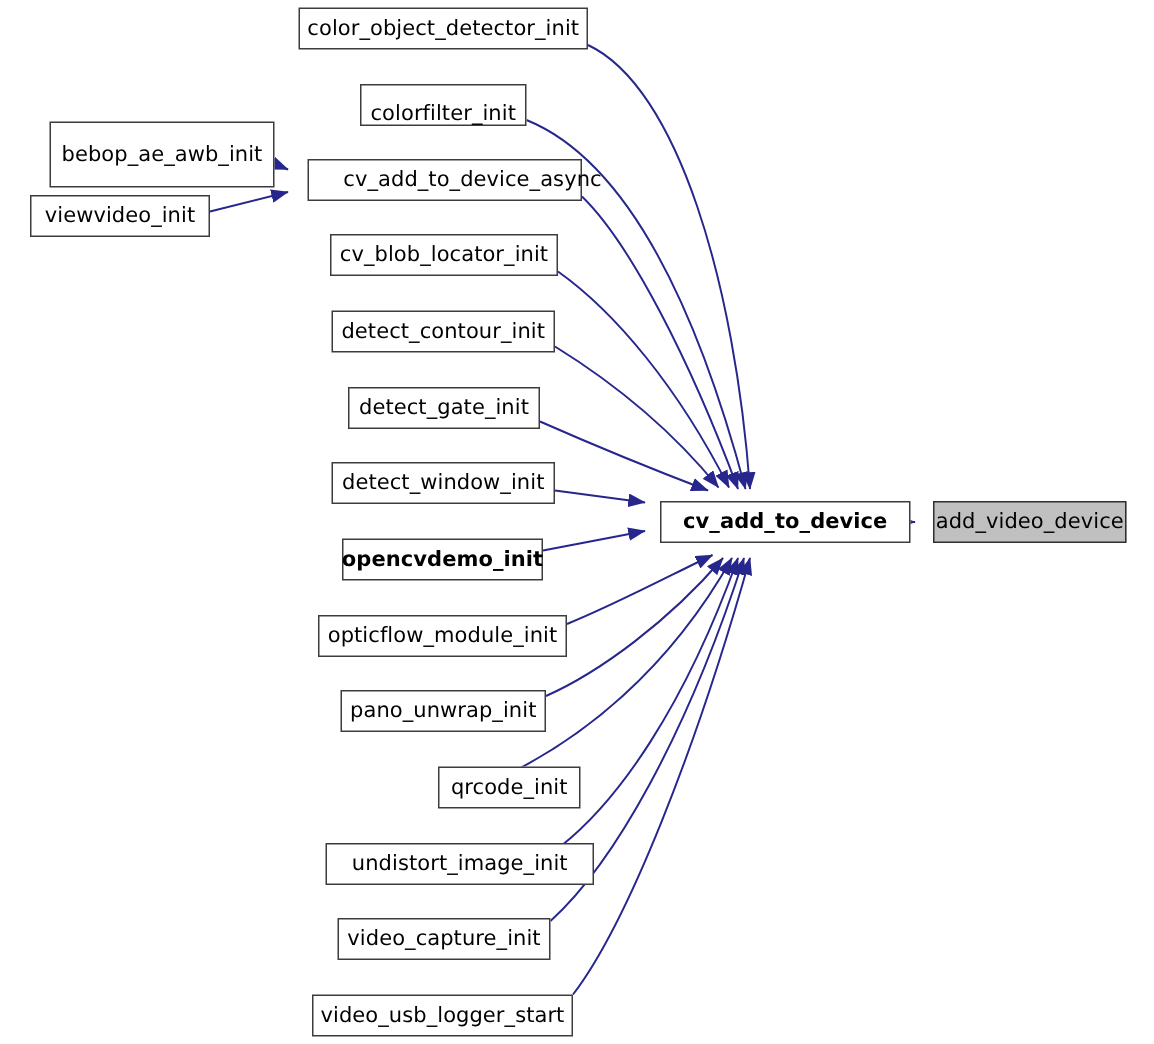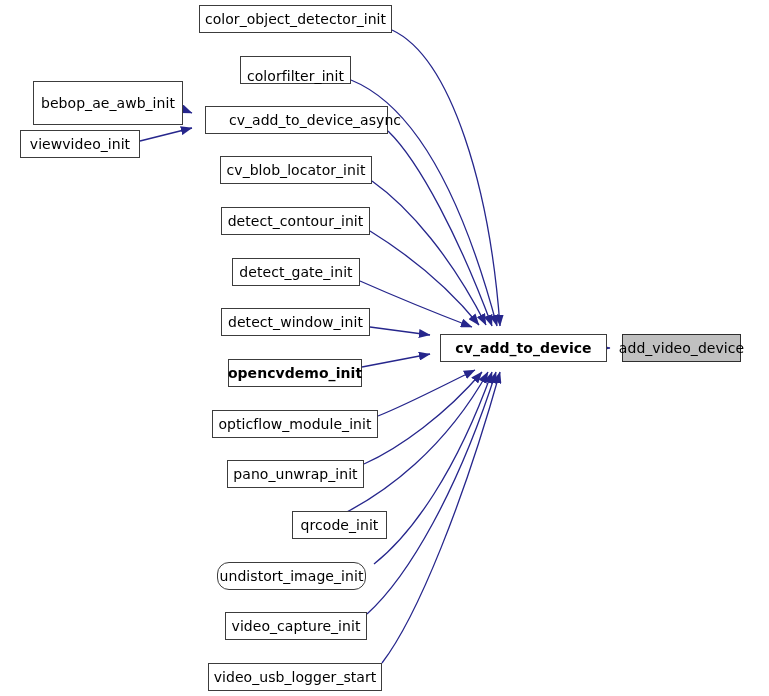--- a/index.html
+++ b/index.html
@@ -112,30 +112,30 @@
       </div>
       <div class="node" style="left: 212px; top: 410px; width: 166px; height: 28px;">
         <span class="node-label">opticflow_module_init</span>
       </div>
       <div class="node" style="left: 227px; top: 460px; width: 137px; height: 28px; justify-content: center;">
         <span class="node-label">pano_unwrap_init</span>
       </div>
       <div class="node" style="left: 248px; top: 511px; width: 95px; height: 28px; margin-left: 44px;">
         <span class="node-label">qrcode_init</span>
       </div>
-      <div class="node" style="left: 217px; top: 562px; width: 149px; height: 28px; border-radius: 12px;">
+      <div class="node" style="left: 217px; top: 562px; width: 179px; height: 28px;">
         <span class="node-label">undistort_image_init</span>
       </div>
       <div class="node" style="left: 225px; top: 612px; width: 142px; height: 28px;">
         <span class="node-label">video_capture_init</span>
       </div>
       <div class="node" style="left: 208px; top: 663px; width: 174px; height: 28px;">
         <span class="node-label">video_usb_logger_start</span>
       </div>
       <div class="node" style="left: 440px; top: 334px; width: 167px; height: 28px; font-weight: bold;">
         <span class="node-label">cv_add_to_device</span>
       </div>
-      <div class="node highlight" style="left: 622px; top: 334px; width: 119px; height: 28px;">
+      <div class="node highlight" style="left: 622px; top: 334px; width: 129px; height: 28px;">
         <span class="node-label">add_video_device</span>
       </div>
     </div>
 
 </div>
 
 </body></html>

